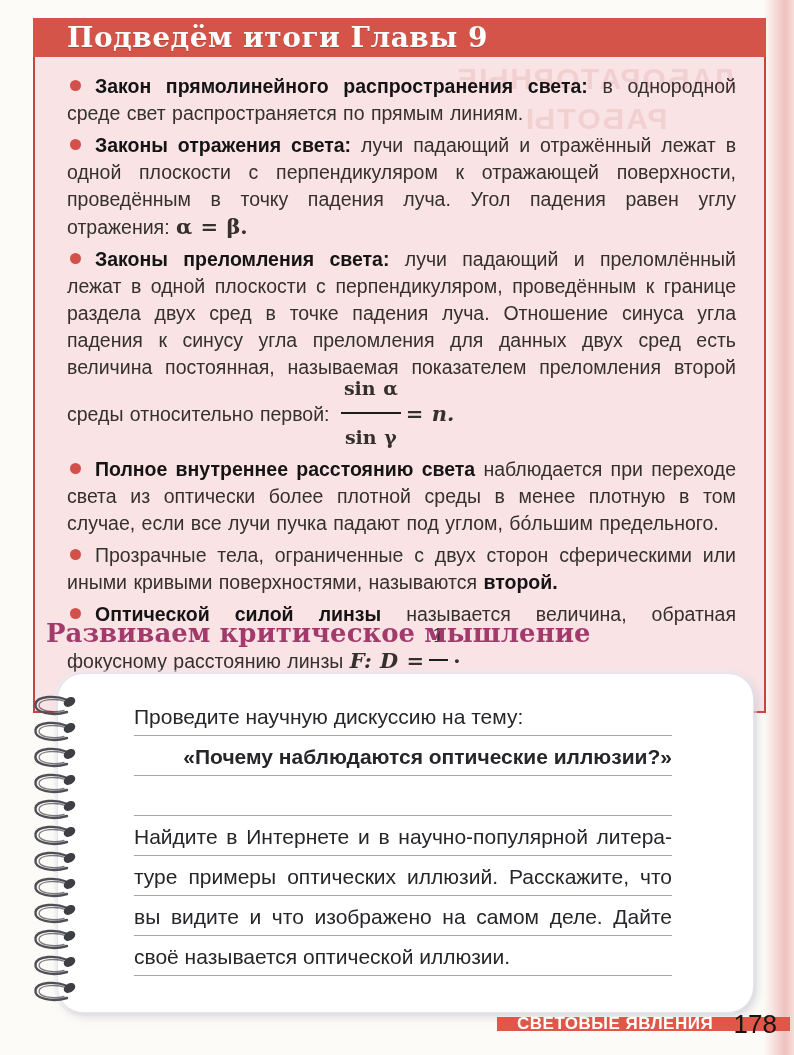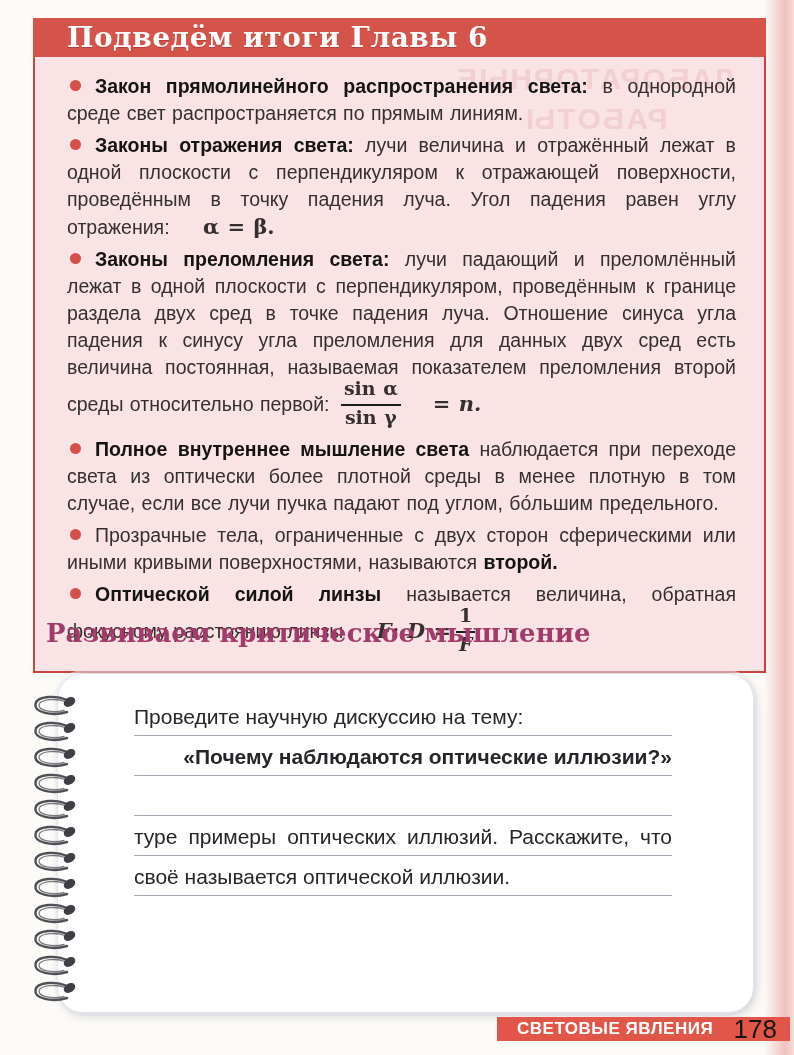--- a/index.html
+++ b/index.html
@@ -51,31 +51,31 @@
     word-spacing:1px;
   }
   .bullet b { color:#141414; }
   .dot {
     display:inline-block; width:11px; height:11px; border-radius:50%;
     background:#d4504a; margin:0 14px 0 3px; vertical-align:middle;
     position:relative; top:-2px;
   }
   .math {
     font-family:"DejaVu Serif","Liberation Serif",serif;
-    font-weight:700; font-size:21px; white-space:nowrap;margin-left:27px;
+    font-weight:700; font-size:21px; white-space:nowrap;
   }
   .math.it { font-style:italic; }
   .frac {
     display:inline-block; vertical-align:middle; text-align:center;
     font-family:"DejaVu Serif","Liberation Serif",serif;
     font-weight:700; font-size:19px; line-height:1.1;
     margin:0 5px; position:relative; top:-3px;
   }
-  .frac .num { display:block; border-bottom:2px solid #1d1d1d; padding:0 3px 5px; }
-  .frac .den { display:block; padding-top:1px; }
+  .frac .num { display:block; border-bottom:2px solid #1d1d1d; padding:0 3px 13px; }
+  .frac .den { display:block; padding-top:13px; }
   .frac .it  { font-style:italic; }
 
   
   .critical-title {
     position:absolute; left:46px; top:618px; z-index:1;
     font-family:"DejaVu Serif","Liberation Serif",serif;
     font-weight:700; font-size:26px; color:#a23a6b;
   }
   .notebook {
     position:absolute; left:57px; top:673px; width:697px; height:340px;
@@ -92,68 +92,70 @@
   }
   .nb-row.bold { font-weight:700;text-align:right; }
   .nb-row.fill { text-align:justify; text-align-last:justify; }
   .spirals {
     position:absolute; left:30px; top:694px; z-index:3;
     display:flex; flex-direction:column; gap:3px;
   }
 
   
   .footer {
-    position:absolute; left:497px; top:1017px; width:293px; height:24px;
+    position:absolute; left:497px; top:1017px; width:293px; height:14px;
     background:#e25549; z-index:4;
     display:flex; align-items:center; justify-content:space-between;
     padding:0 13px 0 20px;
   }
   .footer .label {
     color:#ffffff; font-weight:700; font-size:17px; letter-spacing:0.5px;
   }
   .footer .pagenum {
     color:#151515; font-size:26px; font-weight:500;
   }
 </style>
 </head>
 <body>
 
 <div class="page-edge"></div>
 
 <div class="summary-header">
-  <span>Подведём итоги Главы 6</span>
+  <span>Подведём итоги Главы 9</span>
 </div>
 
 <div class="summary-box">
   <div class="ghost">
     <div>ЛАБОРАТОРНЫЕ</div>
     <div>РАБОТЫ</div>
   </div>
 
   <p class="bullet"><span class="dot"></span><b>Закон прямолинейного распространения света:</b> <span>в однородной среде свет распространяется по прямым линиям.</span></p>
 
-  <p class="bullet"><span class="dot"></span><b>Законы отражения света:</b> <span>лучи величина и отражённый лежат в одной плоскости с перпендикуляром к отражающей поверхности, проведённым в точку падения луча. Угол падения равен углу отражения:</span> <span class="math">α = β.</span></p>
+  <p class="bullet"><span class="dot"></span><b>Законы отражения света:</b> <span>лучи падающий и отражённый лежат в одной плоскости с перпендикуляром к отражающей поверхности, проведённым в точку падения луча. Угол падения равен углу отражения:</span> <span class="math">α = β.</span></p>
 
   <p class="bullet"><span class="dot"></span><b>Законы преломления света:</b> <span>лучи падающий и преломлённый лежат в одной плоскости с перпендикуляром, проведённым к границе раздела двух сред в точке падения луча. Отношение синуса угла падения к синусу угла преломления для данных двух сред есть величина постоянная, называемая показателем преломления второй среды относительно первой:</span> <span class="frac"><span class="num">sin α</span><span class="den">sin γ</span></span><span class="math it">= n.</span></p>
 
-  <p class="bullet"><span class="dot"></span><b>Полное внутреннее мышление света</b> <span>наблюдается при переходе света из оптически более плотной среды в менее плотную в том случае, если все лучи пучка падают под углом, бо́льшим предельного.</span></p>
+  <p class="bullet"><span class="dot"></span><b>Полное внутреннее расстоянию света</b> <span>наблюдается при переходе света из оптически более плотной среды в менее плотную в том случае, если все лучи пучка падают под углом, бо́льшим предельного.</span></p>
 
   <p class="bullet"><span class="dot"></span><span>Прозрачные тела, ограниченные с двух сторон сферическими или иными кривыми поверхностями, называются</span> <b>второй.</b></p>
 
   <p class="bullet"><span class="dot"></span><b>Оптической силой линзы</b> <span>называется величина, обратная фокусному расстоянию линзы</span> <span class="math it">F: D =</span><span class="frac"><span class="num">1</span><span class="den it">F</span></span><span class="math">·</span></p>
 </div>
 
 <h2 class="critical-title">Развиваем критическое мышление</h2>
 
 <div class="notebook">
   <div class="nb-rows">
     <div class="nb-row">Проведите научную дискуссию на тему:</div>
     <div class="nb-row bold">«Почему наблюдаются оптические иллюзии?»</div>
     <div class="nb-row"></div>
+    <div class="nb-row fill">Найдите в Интернете и в научно-популярной литера-</div>
     <div class="nb-row fill">туре примеры оптических иллюзий. Расскажите, что</div>
+    <div class="nb-row fill">вы видите и что изображено на самом деле. Дайте</div>
     <div class="nb-row">своё называется оптической иллюзии.</div>
   </div>
 </div>
 <div class="spirals">
     <svg width="48" height="23" viewBox="0 0 48 23">
       <path d="M36 5.5 C 27 1.5, 7 1.5, 5.5 10 C 4 18.5, 22 22.5, 37 18" fill="none" stroke="#4f4f56" stroke-width="2.4" stroke-linecap="round"></path>
       <path d="M35 7.5 C 28 4.5, 10 4.5, 9 11 C 8.5 16.5, 22 19.5, 34 16.5" fill="none" stroke="#4f4f56" stroke-width="1.3" stroke-linecap="round" opacity="0.75"></path>
       <ellipse cx="39.5" cy="8" rx="6.2" ry="4.4" transform="rotate(-30 39.5 8)" fill="#3e3e45"></ellipse>
     </svg>
     <svg width="48" height="23" viewBox="0 0 48 23">

